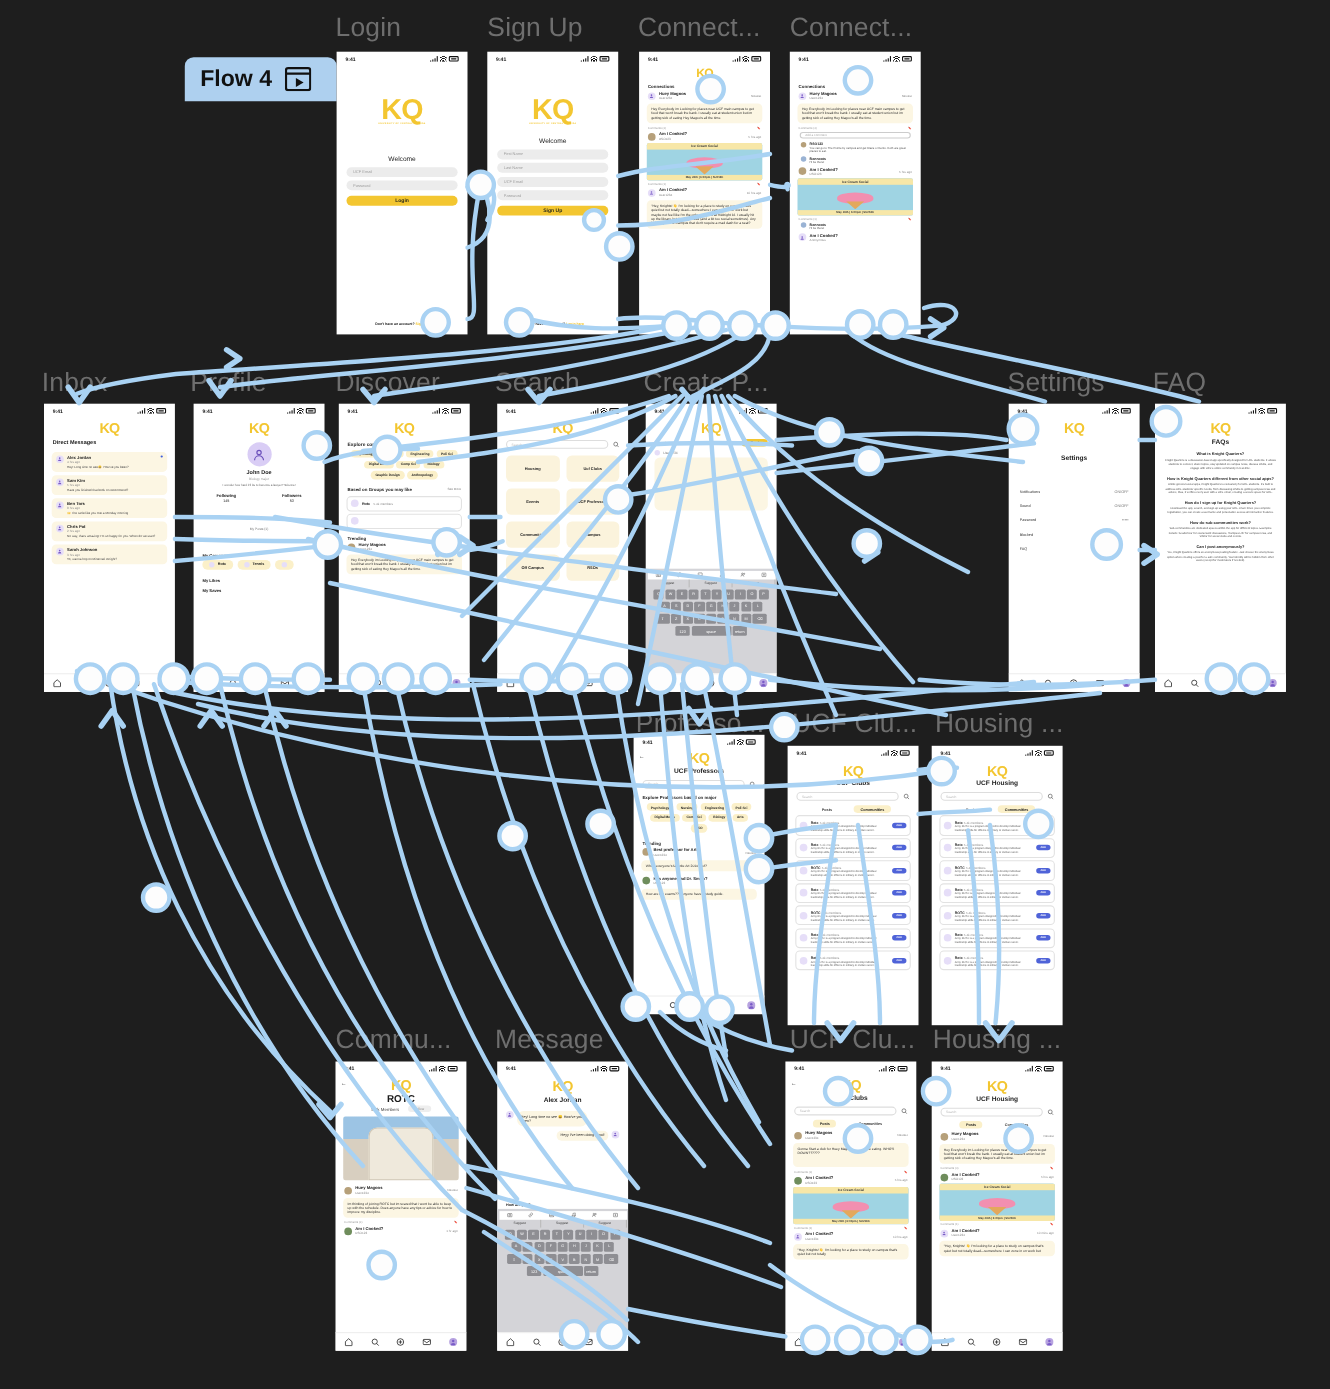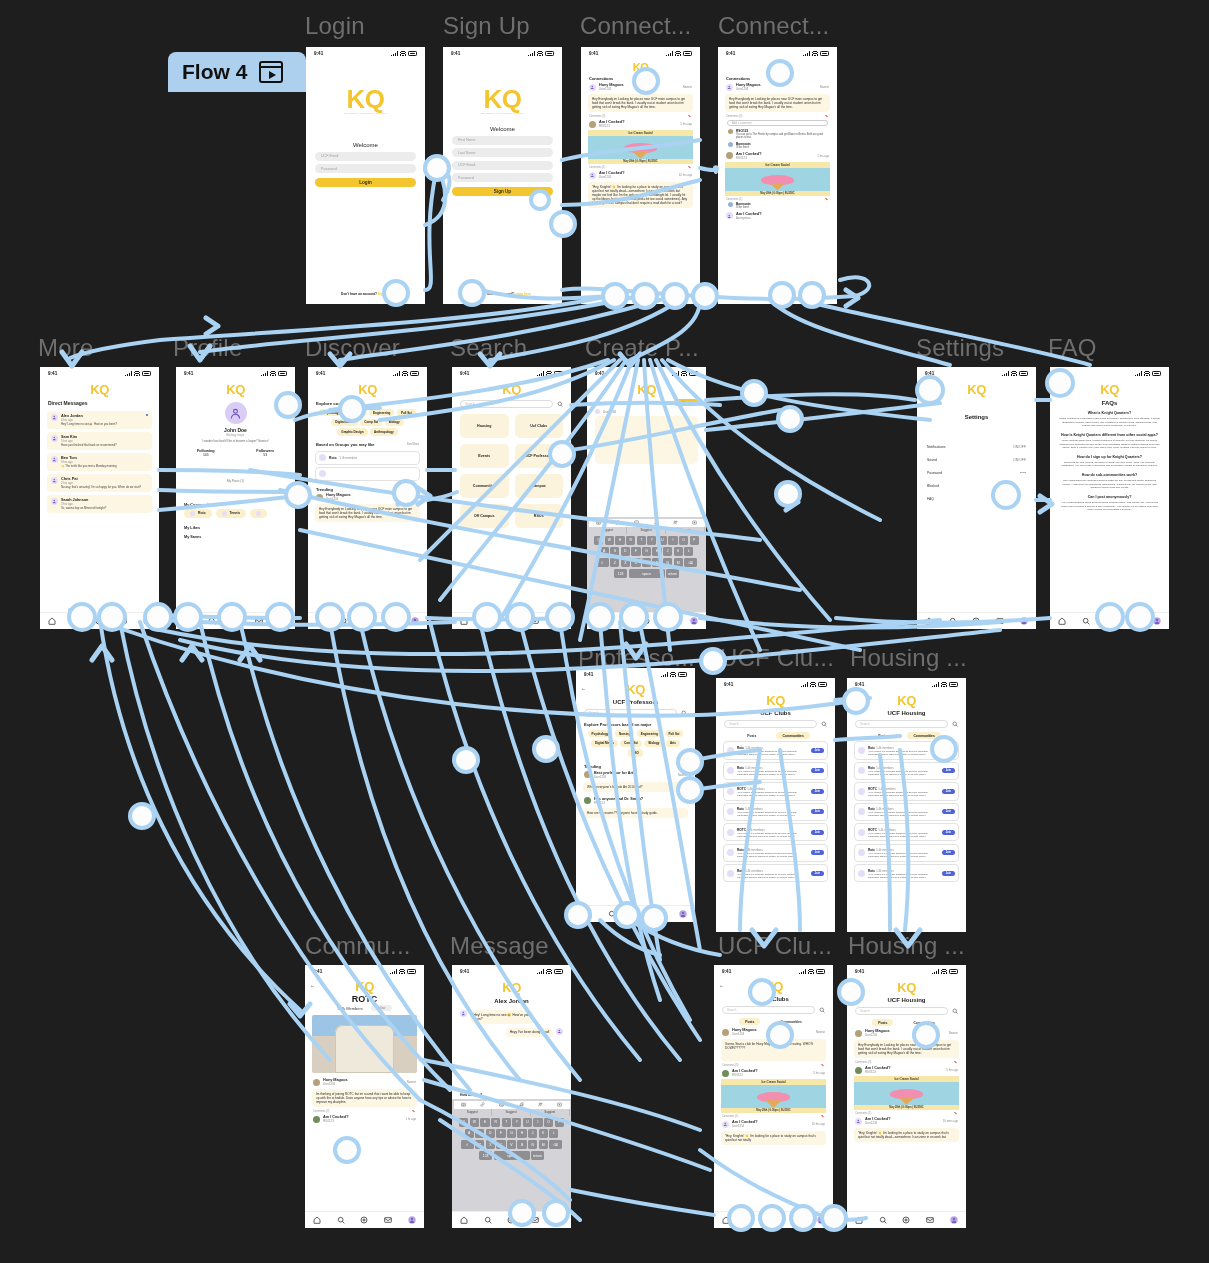--- a/index.html
+++ b/index.html
@@ -161,21 +161,21 @@
           <polygon points="10,10 17,14 10,18" fill="#111"></polygon>
         </svg>
     </span>
   </div>
 
   <div class="ftitle" style="left:305px;top:12px">Login</div>
   <div class="ftitle" style="left:443px;top:12px">Sign Up</div>
   <div class="ftitle" style="left:580px;top:12px">Connect...</div>
   <div class="ftitle" style="left:718px;top:12px">Connect...</div>
 
-  <div class="ftitle" style="left:38px;top:334px">More</div>
+  <div class="ftitle" style="left:38px;top:334px">Inbox</div>
   <div class="ftitle" style="left:173px;top:334px">Profile</div>
   <div class="ftitle" style="left:305px;top:334px">Discover</div>
   <div class="ftitle" style="left:450px;top:334px">Search</div>
   <div class="ftitle" style="left:585px;top:334px">Create P...</div>
   <div class="ftitle" style="left:916px;top:334px">Settings</div>
   <div class="ftitle" style="left:1048px;top:334px">FAQ</div>
 
   <div class="ftitle" style="left:578px;top:644px">Professo...</div>
   <div class="ftitle" style="left:720px;top:644px">UCF Clu...</div>
   <div class="ftitle" style="left:850px;top:644px">Housing ...</div>

